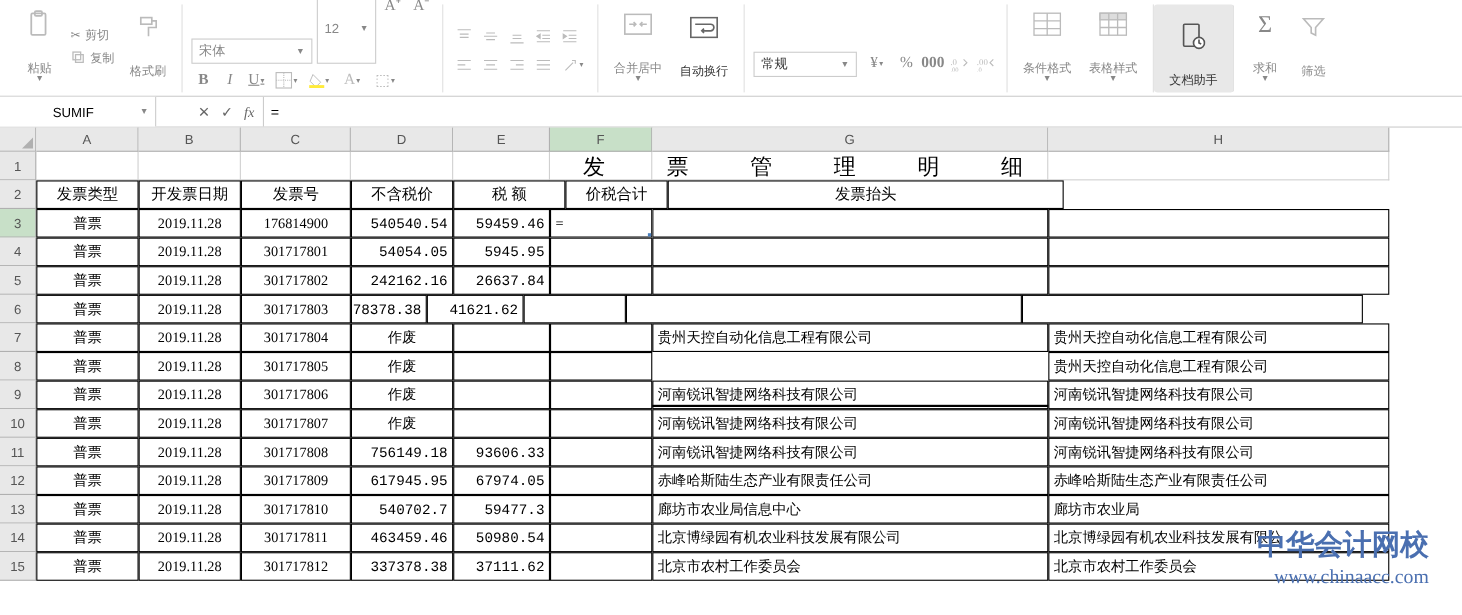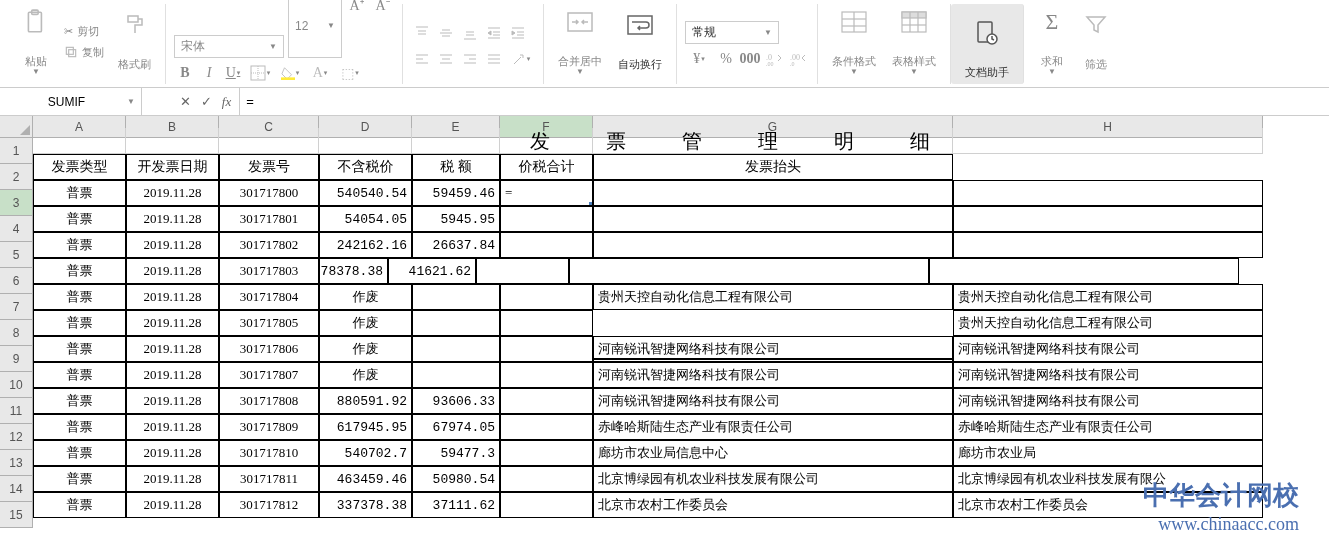--- a/index.html
+++ b/index.html
@@ -41,21 +41,21 @@
 
 .sheet { position: relative; }
 .corner { position: absolute; left: 0; top: 0; width: 33px; height: 22px; border-right: 1px solid #b0b0b0; border-bottom: 1px solid #b0b0b0; background: #e8e8e8; }
 .corner::after { content: ''; position: absolute; right: 2px; bottom: 2px; width: 0; height: 0; border-style: solid; border-width: 0 0 10px 10px; border-color: transparent transparent #b0b0b0 transparent; }
 .col-headers { position: absolute; left: 33px; top: 0; height: 22px; display: flex; }
 .col-h { background: #e8e8e8; border-right: 1px solid #b0b0b0; border-bottom: 1px solid #b0b0b0; display: flex; align-items: center; justify-content: center; font-size: 12px; color: #555; cursor: pointer; }
 .col-h.active { background: #c8e0c8; }
 .row-headers { position: absolute; left: 0; top: 22px; width: 33px; }
 .row-h { background: #e8e8e8; border-right: 1px solid #b0b0b0; border-bottom: 1px solid #b0b0b0; display: flex; align-items: center; justify-content: center; font-size: 12px; color: #555; height: 26px; cursor: pointer; }
 .row-h.active { background: #c8e0c8; }
-.grid { position: absolute; left: 33px; top: 12px; }
+.grid { position: absolute; left: 33px; top: 22px; }
 .grid-row { display: flex; height: 26px; }
 .cell { border-right: 1px solid #d0d0d0; border-bottom: 1px solid #d0d0d0; display: flex; align-items: center; padding: 0 4px; font-size: 13px; overflow: hidden; white-space: nowrap; font-family: SimSun, serif; }
 .title-cell { font-size: 22px; justify-content: center; letter-spacing: 40px; border-bottom: 1px solid #d0d0d0; }
 .header-cell { justify-content: center; font-size: 14px; border: 1px solid #000 !important; }
 .data-cell { border: 1px solid #000 !important; }
 .num { font-family: "Courier New", monospace; justify-content: flex-end; }
 .ctr { justify-content: center; }
 .lft { justify-content: flex-start; }
 .editing { border: 1px solid #000 !important; position: relative; background: #fff; z-index: 5; }
 .editing::after { content: ''; position: absolute; right: -3px; bottom: -3px; width: 6px; height: 6px; background: #4a7ebb; }
@@ -255,21 +255,21 @@
               <path d="M5 7h14a2 2 0 010 6h-8m2-2l-2 2 2 2"></path>
             </svg>
           </span>
         <span class="label" style="color:#333">自动换行</span>
       </div>
     </div>
     <div class="ribbon-group-label"></div>
   </div>
 
   <div class="ribbon-group">
-    <div style="display:flex;flex-direction:column;gap:4px;">
+    <div style="display:flex;flex-direction:row;gap:4px;">
       <div class="sel fmt-sel" style="color:#333">
           <span>常规</span>
           <span class="triangle">▼</span>
         </div>
       <div class="format-row">
         <div class="format-btn wide">¥<span class="sub-triangle">▾</span></div>
         <div class="format-btn">%</div>
         <div class="format-btn">
             <b>000</b>
           </div>
@@ -409,28 +409,28 @@
         <div class="cell" style="width: 93px;"></div>
         <div class="cell" style="width: 360px;"></div>
         <div class="cell" style="width: 310px;"></div>
       </div>
       <div class="cell title-cell" style="position: absolute; left: 467px; top: 0px; width: 453px; height: 26px; border: none; font-size: 20px; letter-spacing: 56px; justify-content: flex-start; padding-left: 30px;">发票管理明细</div>
       <div class="grid-row">
         <div class="cell header-cell" style="width: 93px;">发票类型</div>
         <div class="cell header-cell" style="width: 93px;">开发票日期</div>
         <div class="cell header-cell" style="width: 100px;">发票号</div>
         <div class="cell header-cell" style="width: 93px;">不含税价</div>
-        <div class="cell header-cell" style="width: 88px;">税  额</div>
+        <div class="cell header-cell" style="width: 102px;">税  额</div>
         <div class="cell header-cell" style="width: 93px;">价税合计</div>
         <div class="cell header-cell" style="width: 360px;">发票抬头</div>
       </div>
       <div class="grid-row">
         <div class="cell data-cell ctr" style="width: 93px;">普票</div>
         <div class="cell data-cell ctr" style="width: 93px;">2019.11.28</div>
-        <div class="cell data-cell ctr" style="width: 100px;">301717800</div>
+        <div class="cell data-cell ctr" style="width: 100px;">176814900</div>
         <div class="cell data-cell num" style="width: 93px;">540540.54</div>
         <div class="cell data-cell num" style="width: 88px;">59459.46</div>
         <div class="cell data-cell editing" style="width: 93px;">=</div>
         <div class="cell data-cell lft" style="width: 360px;"></div>
         <div class="cell data-cell lft" style="width: 310px;"></div>
       </div>
       <div class="grid-row">
         <div class="cell data-cell ctr" style="width: 93px;">普票</div>
         <div class="cell data-cell ctr" style="width: 93px;">2019.11.28</div>
         <div class="cell data-cell ctr" style="width: 100px;">301717801</div>
@@ -497,21 +497,21 @@
         <div class="cell data-cell ctr" style="width: 93px;">作废</div>
         <div class="cell data-cell" style="width: 88px;"></div>
         <div class="cell data-cell" style="width: 93px;"></div>
         <div class="cell data-cell lft" style="width: 360px;">河南锐讯智捷网络科技有限公司</div>
         <div class="cell data-cell lft" style="width: 310px;">河南锐讯智捷网络科技有限公司</div>
       </div>
       <div class="grid-row">
         <div class="cell data-cell ctr" style="width: 93px;">普票</div>
         <div class="cell data-cell ctr" style="width: 93px;">2019.11.28</div>
         <div class="cell data-cell ctr" style="width: 100px;">301717808</div>
-        <div class="cell data-cell num" style="width: 93px;">880591.92</div>
+        <div class="cell data-cell num" style="width: 93px;">756149.18</div>
         <div class="cell data-cell num" style="width: 88px;">93606.33</div>
         <div class="cell data-cell" style="width: 93px;"></div>
         <div class="cell data-cell lft" style="width: 360px;">河南锐讯智捷网络科技有限公司</div>
         <div class="cell data-cell lft" style="width: 310px;">河南锐讯智捷网络科技有限公司</div>
       </div>
       <div class="grid-row">
         <div class="cell data-cell ctr" style="width: 93px;">普票</div>
         <div class="cell data-cell ctr" style="width: 93px;">2019.11.28</div>
         <div class="cell data-cell ctr" style="width: 100px;">301717809</div>
         <div class="cell data-cell num" style="width: 93px;">617945.95</div>

